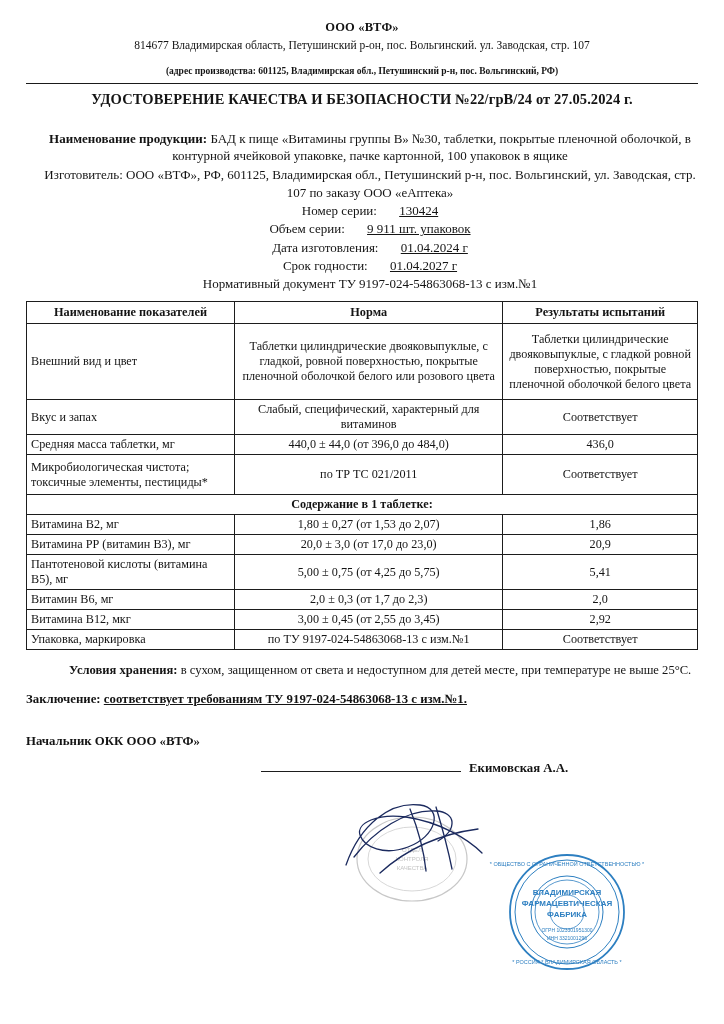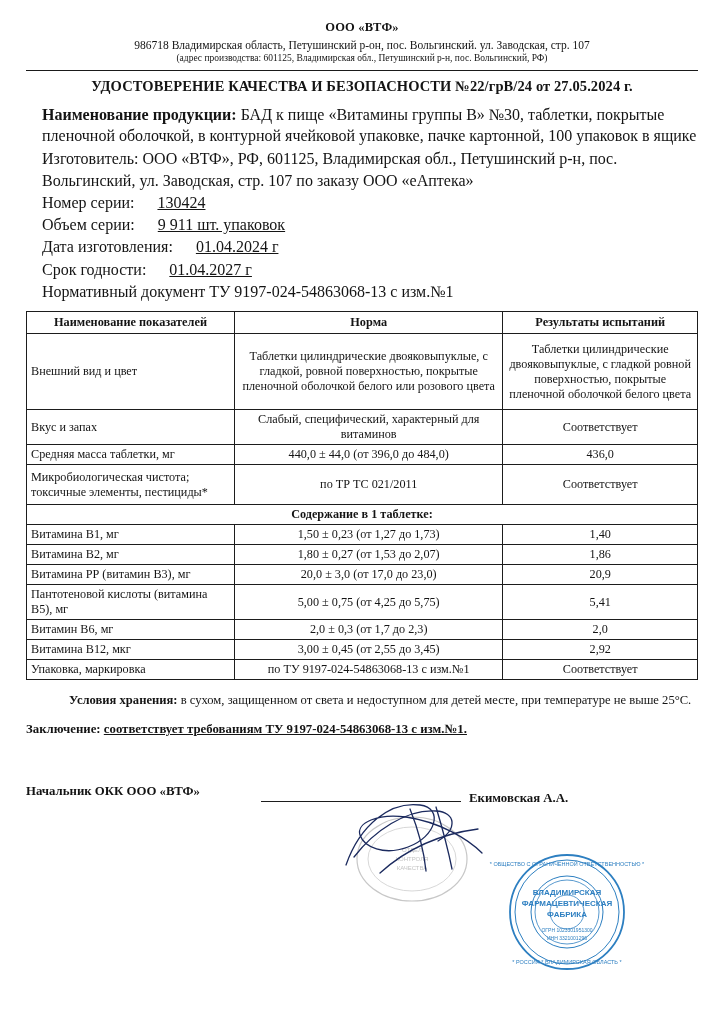--- a/index.html
+++ b/index.html
@@ -33,39 +33,41 @@
     font-weight: bold;
     font-size: 12.5px;
     letter-spacing: 0.2px;
   }
   .hdr-addr {
     font-size: 11.5px;
     margin-top: 2px;
   }
   .hdr-addr2 {
     font-size: 9.5px;
-    margin-top: 1px;
+    margin-top: 14px;
+    font-weight: bold;
   }
   .rule {
     border-top: 1px solid #1a1a1a;
     margin: 5px 0 7px 0;
   }
   .doc-title {
     text-align: center;
     font-weight: bold;
     font-size: 14.5px;
     letter-spacing: 0.1px;
-    margin-bottom: 9px;
+    margin-bottom: 22px;
   }
 
   
   .meta {
-    font-size: 16px;
+    font-size: 13px;
     line-height: 1.33;
     padding-left: 16px;
+    text-align: center;
   }
   .meta-row {
     margin-bottom: 1px;
   }
   .meta .lbl { }
   .u { text-decoration: underline; margin-left: 19px; }
   .meta-prod {
     margin-bottom: 2px;
   }
   .meta-prod .lbl { font-weight: bold; }
@@ -122,21 +124,20 @@
 
   .sign-row {
     margin-top: 26px;
     font-size: 12.8px;
     position: relative;
     height: 60px;
   }
   .sign-title {
     font-weight: bold;
     display: inline-block;
-    margin-top: 20px;
   }
   .sign-line {
     position: absolute;
     left: 235px;
     bottom: 22px;
     width: 200px;
     border-bottom: 1px solid #1d1d1d;
   }
   .sign-name {
     position: absolute;
@@ -175,21 +176,21 @@
     opacity: .55;
   }
 </style>
 </head>
 <body>
 
 <div class="page">
 
   <div class="hdr">
     <div class="hdr-company">ООО «ВТФ»</div>
-    <div class="hdr-addr">986718 Владимирская область, Петушинский р-он, пос. Вольгинский. ул. Заводская, стр. 107</div>
+    <div class="hdr-addr">814677 Владимирская область, Петушинский р-он, пос. Вольгинский. ул. Заводская, стр. 107</div>
     <div class="hdr-addr2">(адрес производства: 601125, Владимирская обл., Петушинский р-н, пос. Вольгинский, РФ)</div>
   </div>
   <div class="rule"></div>
   <div class="doc-title">УДОСТОВЕРЕНИЕ КАЧЕСТВА И БЕЗОПАСНОСТИ №22/грВ/24 от 27.05.2024 г.</div>
 
   <div class="meta">
     <div class="meta-row meta-prod">
       <span class="lbl">Наименование продукции:</span>
       <span>БАД к пище «Витамины группы В» №30, таблетки, покрытые пленочной оболочкой, в контурной ячейковой упаковке, пачке картонной, 100 упаковок в ящике</span>
     </div>
@@ -248,25 +249,20 @@
         <td class="ctr">440,0 ± 44,0 (от 396,0 до 484,0)</td>
         <td class="ctr">436,0</td>
       </tr>
       <tr style="height:40px;">
         <td class="lft">Микробиологическая чистота; токсичные элементы, пестициды*</td>
         <td class="ctr">по ТР ТС 021/2011</td>
         <td class="ctr">Соответствует</td>
       </tr>
       <tr>
         <td class="span-head" colspan="3">Содержание в 1 таблетке:</td>
-      </tr>
-      <tr>
-        <td class="lft">Витамина В1, мг</td>
-        <td class="ctr">1,50 ± 0,23 (от 1,27 до 1,73)</td>
-        <td class="ctr">1,40</td>
       </tr>
       <tr>
         <td class="lft">Витамина В2, мг</td>
         <td class="ctr">1,80 ± 0,27 (от 1,53 до 2,07)</td>
         <td class="ctr">1,86</td>
       </tr>
       <tr>
         <td class="lft">Витамина РР (витамин В3), мг</td>
         <td class="ctr">20,0 ± 3,0 (от 17,0 до 23,0)</td>
         <td class="ctr">20,9</td>

